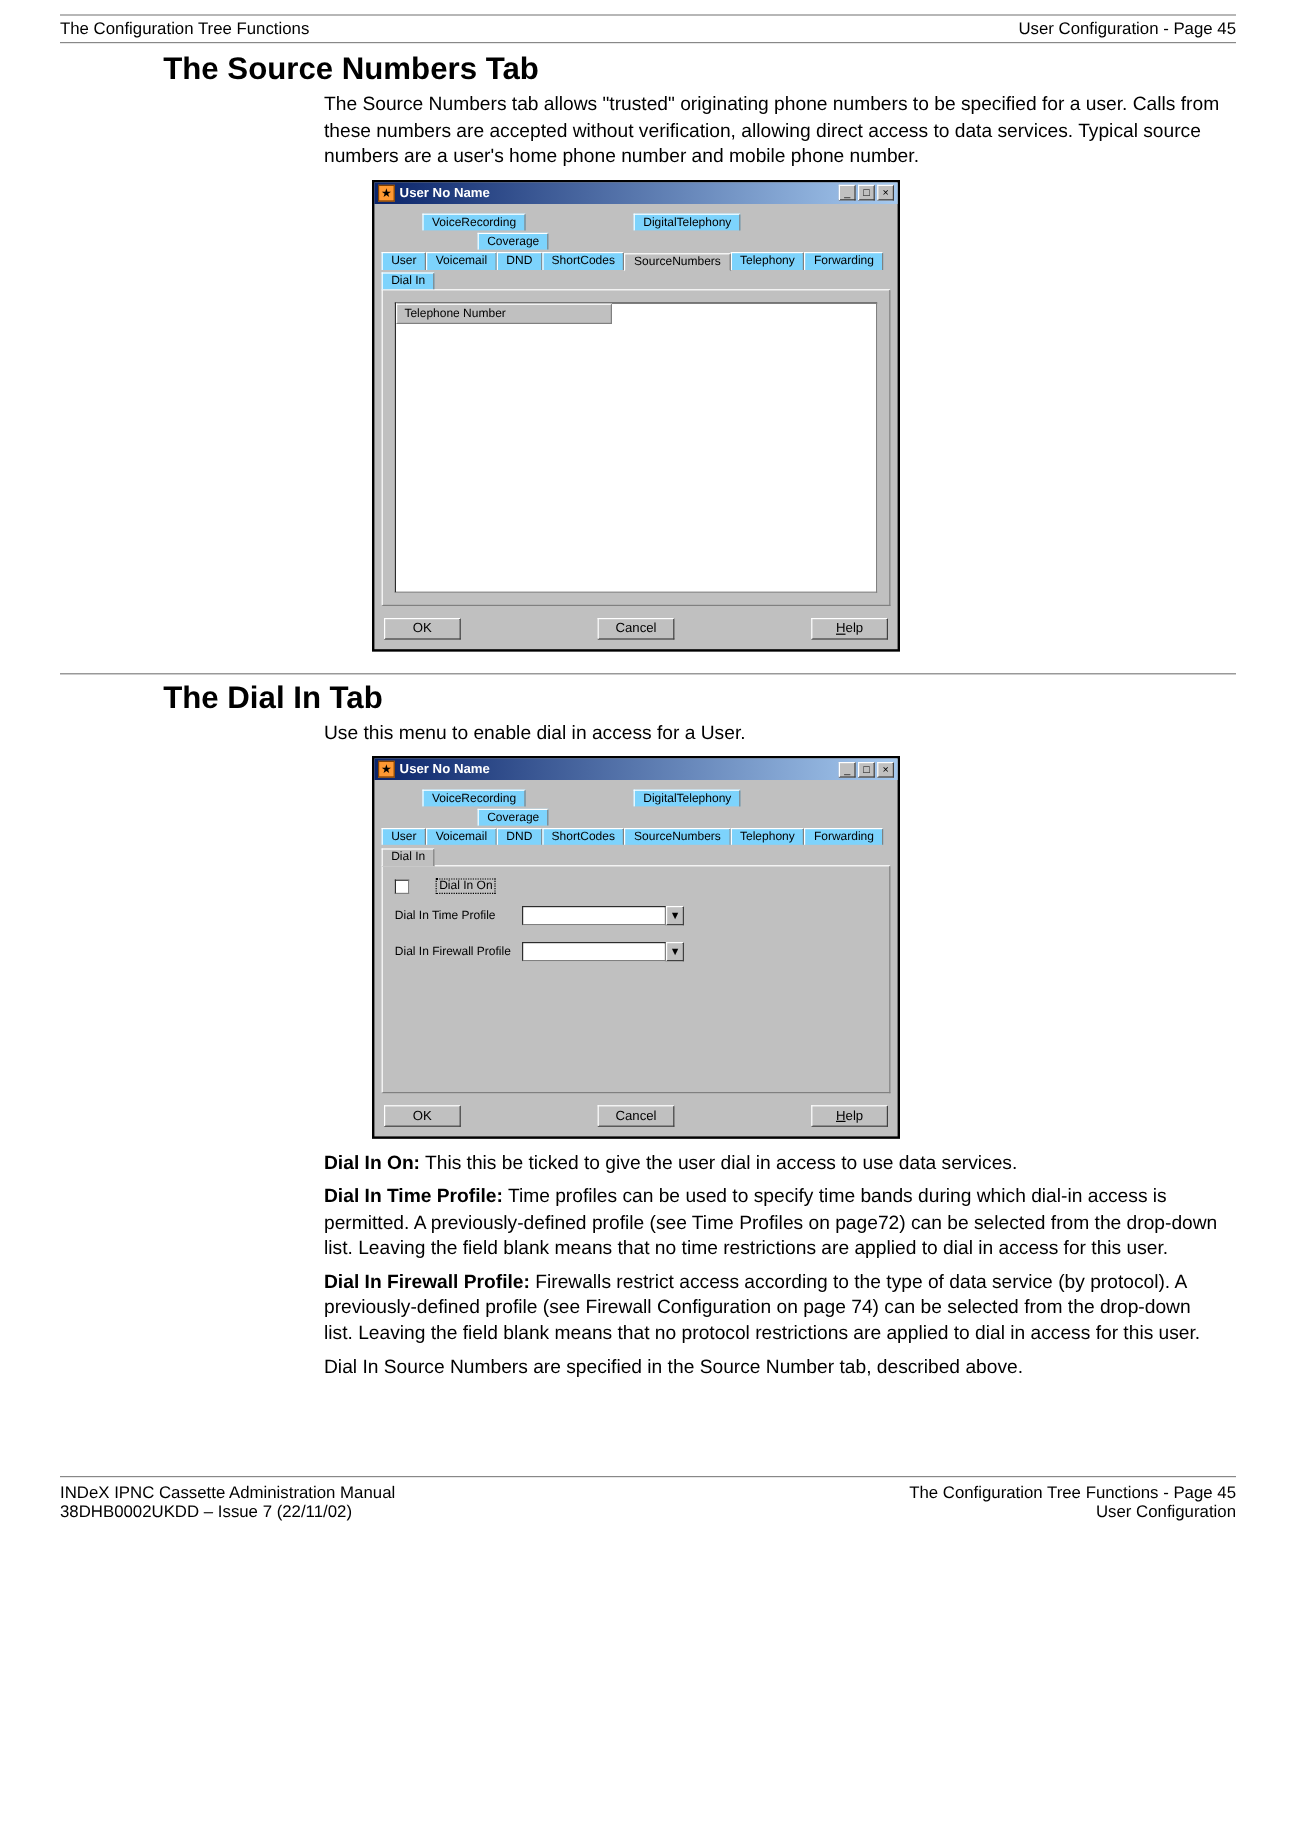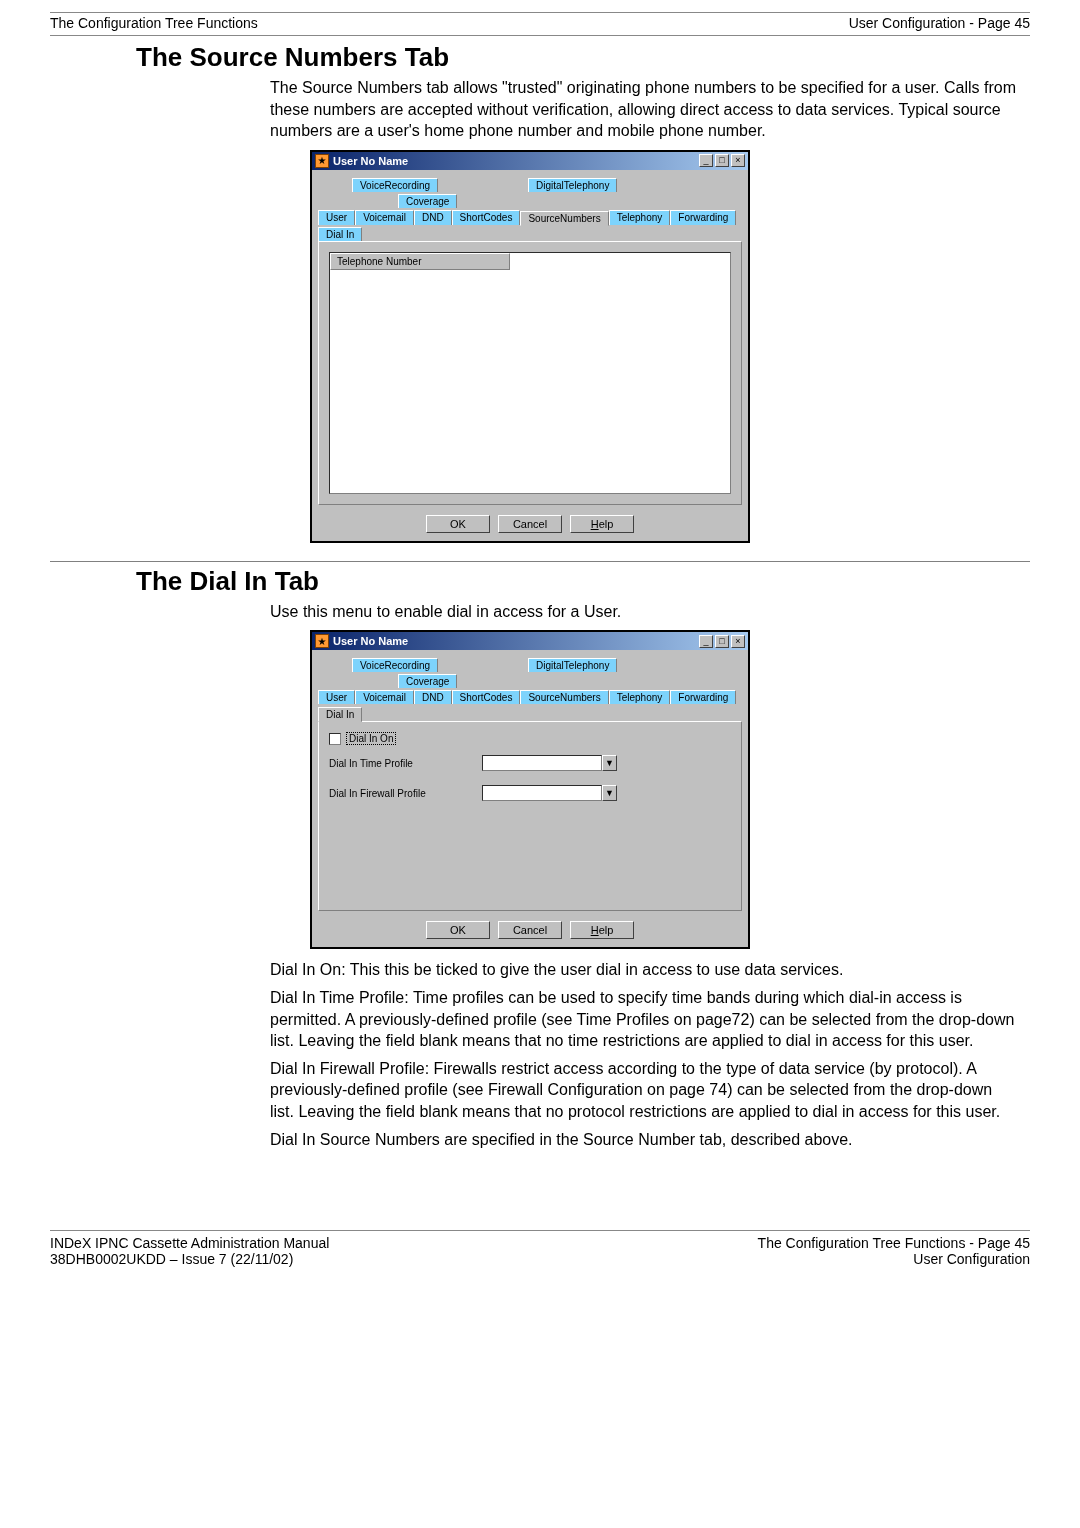--- a/index.html
+++ b/index.html
@@ -23,36 +23,36 @@
     .tabrow { position:relative; padding:6px 6px 0 6px; }
     .tabs { display:flex; flex-wrap:wrap; }
     .tab { background:#7dd3fc; border:1px solid #808080; border-bottom:none; border-top-color:#fff; border-left-color:#fff; padding:1px 7px; font-size:10px; margin-right:0px; margin-top:2px; color:#000; position:relative; }
     .tab.active { background:#c0c0c0; border-bottom:1px solid #c0c0c0; z-index:2; top:1px; }
 
     .pane { margin:0 6px 6px 6px; border:1px solid #808080; border-top-color:#fff; border-left-color:#fff; background:#c0c0c0; padding:10px; min-height:210px; }
 
     .listbox { width:100%; height:242px; background:#fff; border:1px inset #808080; }
     .listhead { background:#c0c0c0; border-bottom:1px solid #808080; padding:2px 6px; font-size:10px; border-right:1px solid #808080; display:inline-block; width:45%; border-top:1px solid #fff; border-left:1px solid #fff; }
 
-    .btnrow { display:flex; justify-content:center; gap:8px; padding:4px 8px 8px 8px; }
+    .btnrow { display:flex; justify-content:space-between; gap:8px; padding:4px 8px 8px 8px; }
     .winbtn { min-width:64px; padding:2px 0; background:#c0c0c0; border:1px solid #fff; border-right-color:#404040; border-bottom-color:#404040; font-size:11px; text-align:center; }
     .winbtn u { text-decoration: underline; }
 
     .form-row { display:flex; align-items:center; margin:10px 0 14px 0; font-size:10px; }
-    .form-row .lbl { width:153px; }
+    .form-row .lbl { width:106px; }
     .select { display:flex; }
     .select .fld { width:120px; height:16px; background:#fff; border:1px inset #808080; }
     .select .arrow { width:15px; height:16px; background:#c0c0c0; border:1px solid #fff; border-right-color:#404040; border-bottom-color:#404040; font-size:9px; text-align:center; line-height:14px; }
-    .chk-row { display:flex; align-items:center; gap:5px; font-size:10px; }
+    .chk-row { display:flex; align-items:center; gap:22px; font-size:10px; }
     .chk { width:12px; height:12px; border:1px inset #808080; background:#fff; }
     .chk-label { border:1px dotted #000; padding:0 2px; }
 
     .sect-rule { border-top:1.6px solid #808080; margin:18px 0 4px 0; }
 
-    b { font-weight:normal; }
+    b { font-weight:bold; }
 
     .footer-rule { border-top:1px solid #888; margin-top:80px; }
     .footer-row { display:flex; justify-content:space-between; font-size:14px; padding-top:4px; }
   </style>
 </head>
 <body>
 
 <div class="page">
   <div class="top-rule"></div>
   <div class="header-row">

